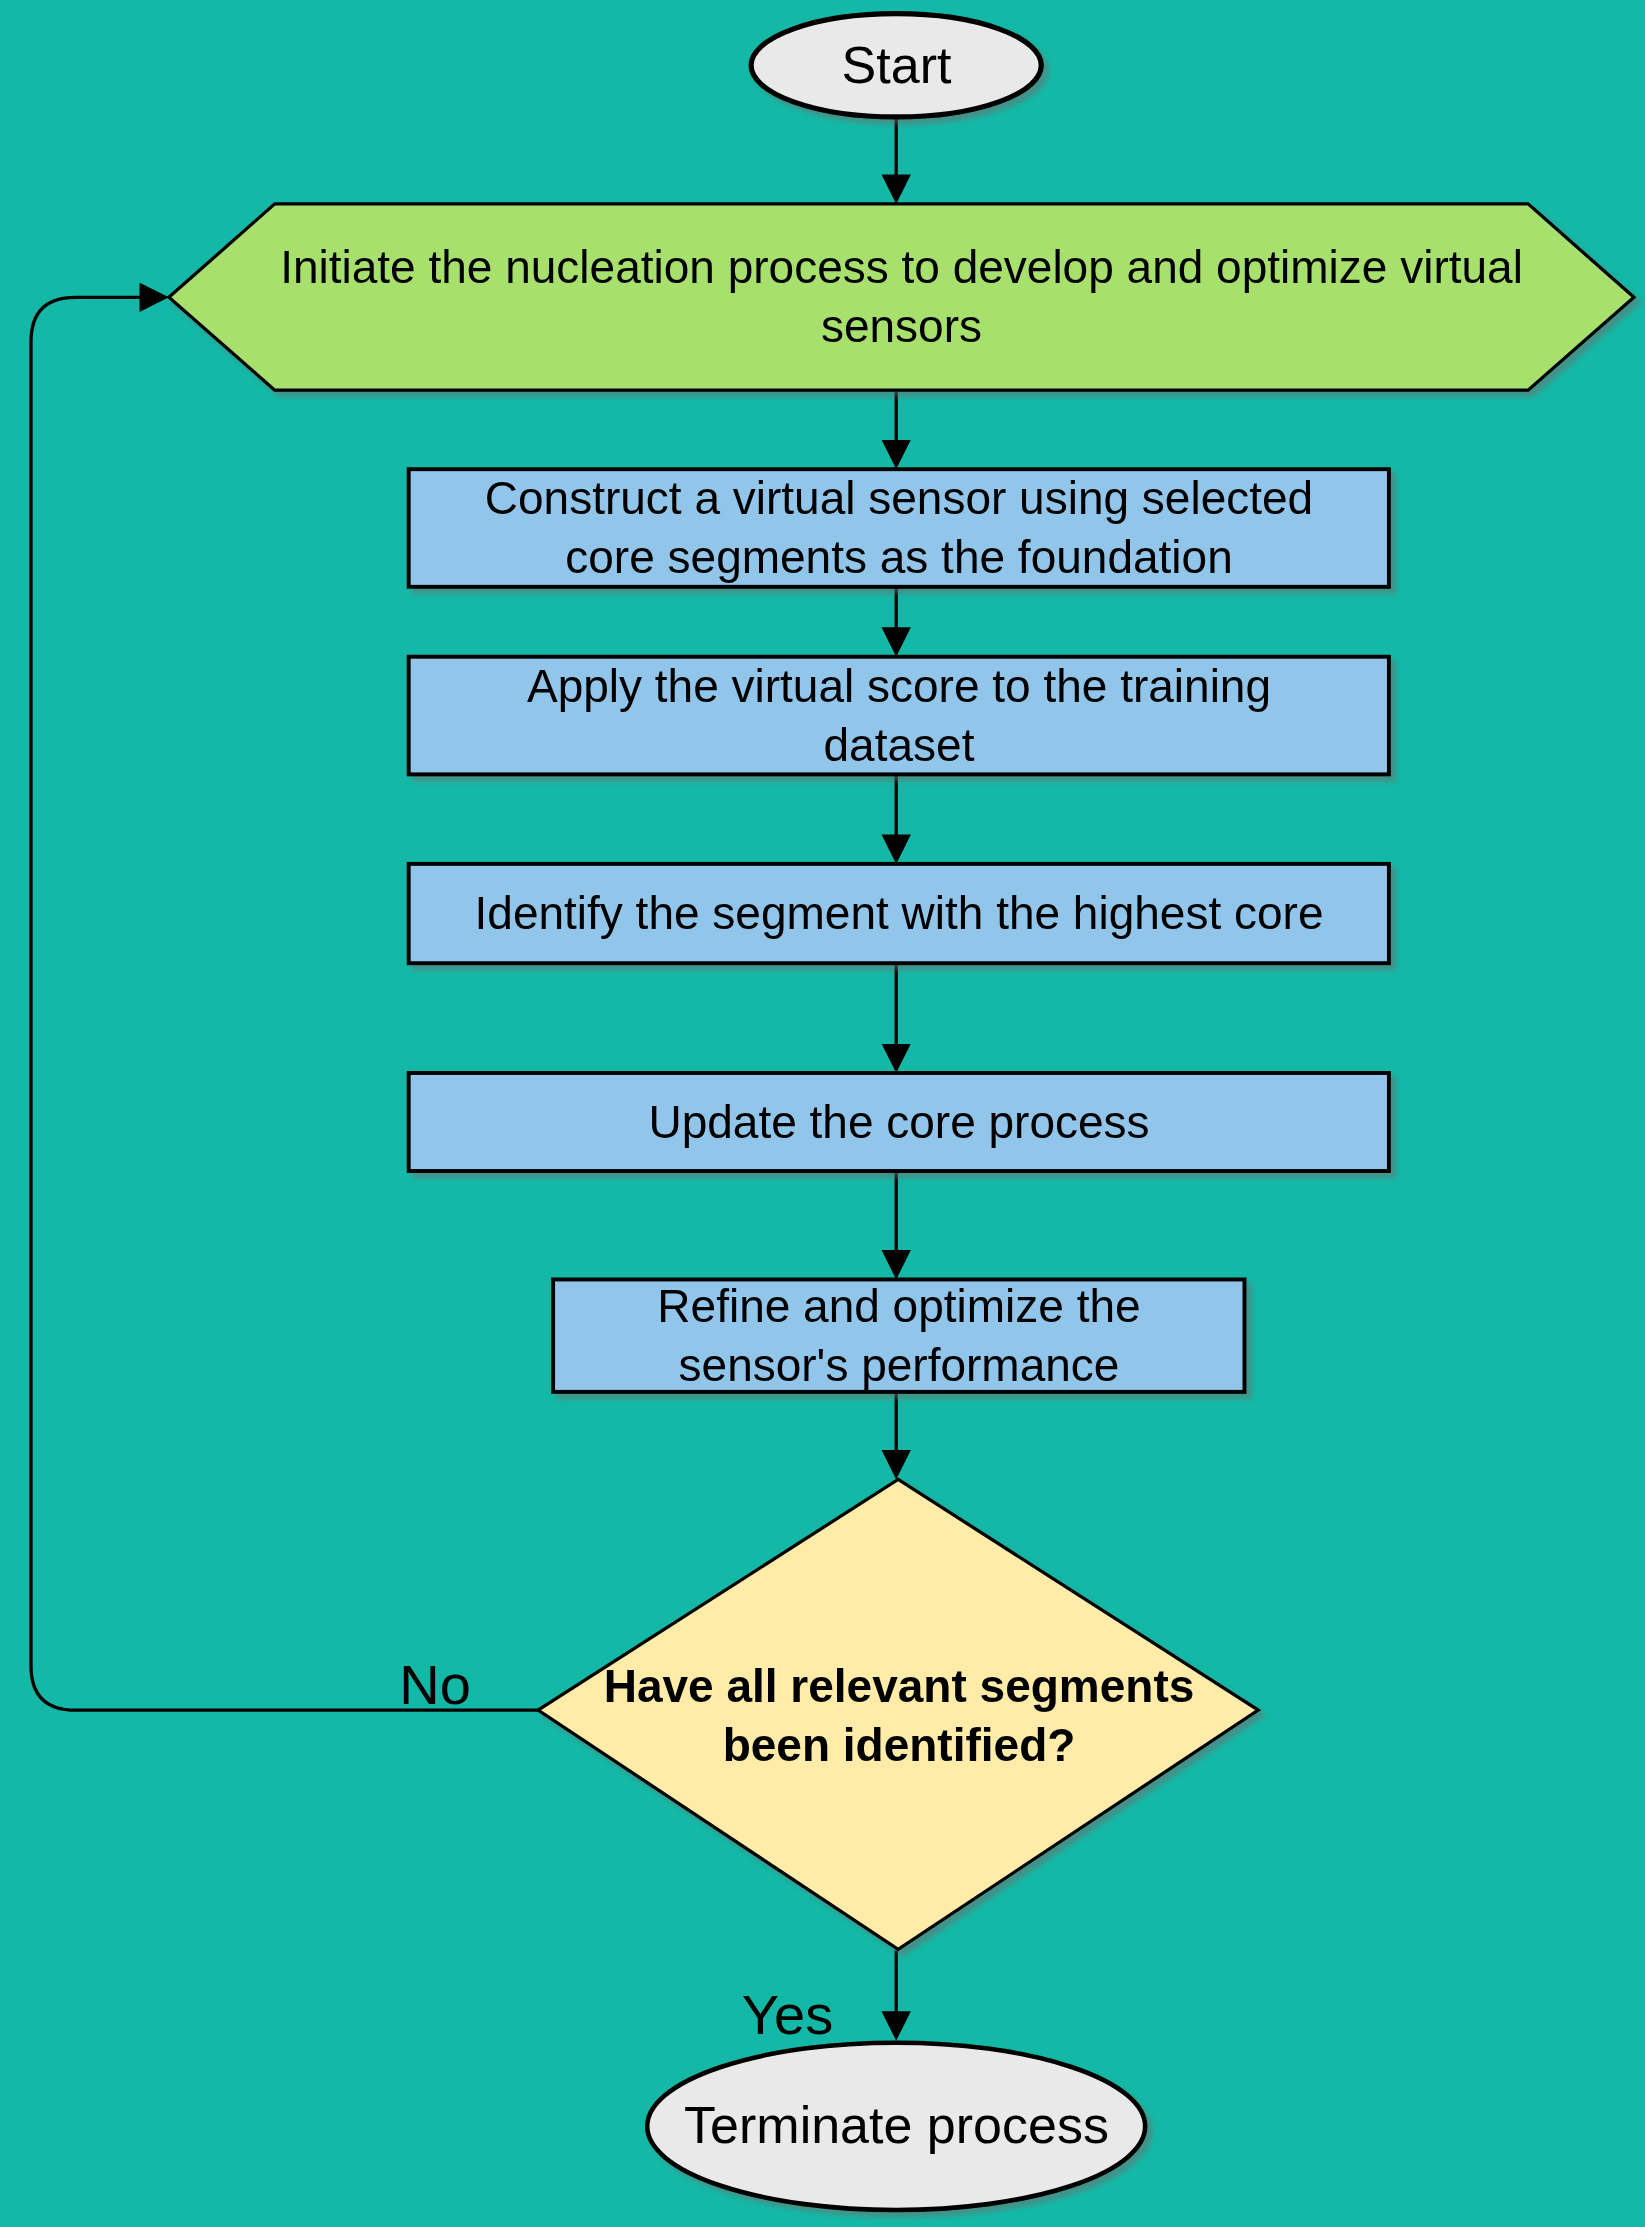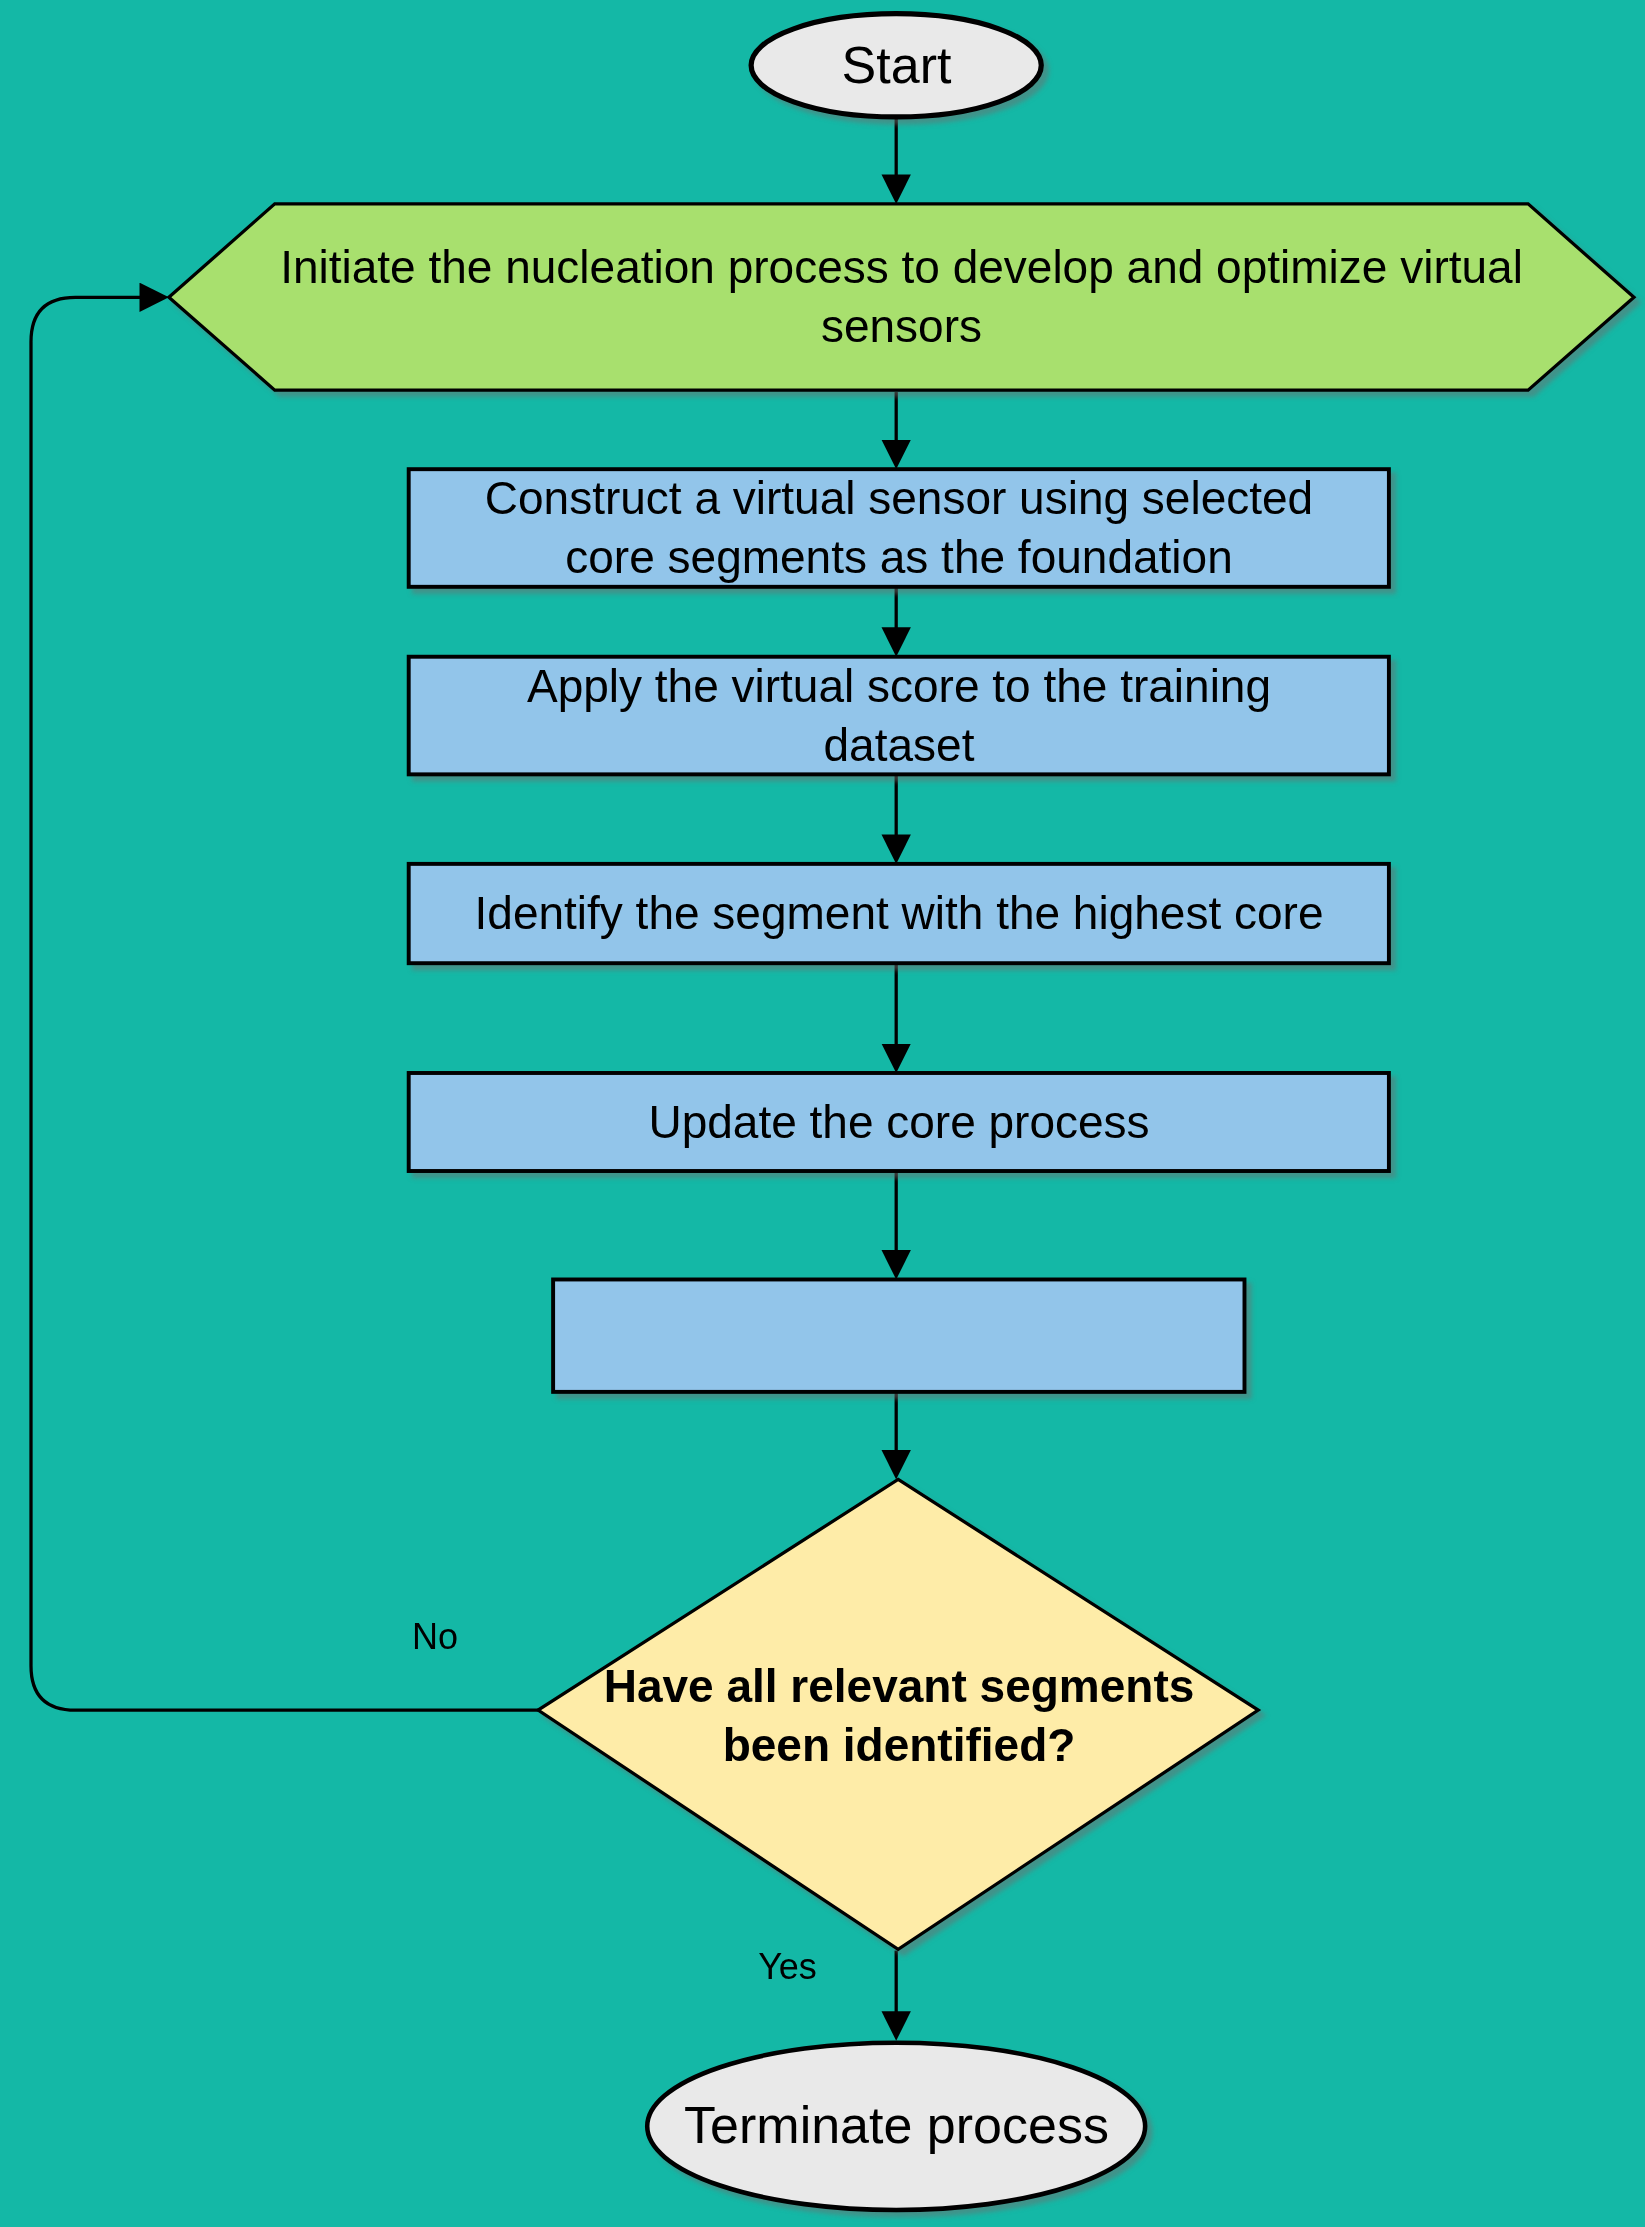--- a/index.html
+++ b/index.html
@@ -20,21 +20,21 @@
     align-items:center;
     justify-content:center;
     text-align:center;
     white-space:pre-line;
     color:#000;
     line-height:1.28;
     font-family:"Liberation Sans", sans-serif;
   }
   .lbl-node{font-size:46px;}
   .lbl-oval{font-size:52px;}
-  .lbl-edge{font-size:36px;font-weight:400;}
+  .lbl-edge{font-size:56px;font-weight:400;margin-top:47px;}
 </style>
 </head>
 <body>
 
 <div id="canvas">
 
   <svg id="flow-svg" width="1646" height="2227" viewBox="0 0 2518 3408">
     <defs>
       <marker id="arrow" viewBox="0 0 9 9" refX="7" refY="4.5" markerWidth="9" markerHeight="9" orient="auto">
         <path d="M0,0 L9,4.5 L0,9 Z" fill="#000"></path>
@@ -78,20 +78,22 @@
   <div class="lbl lbl-node" style="left:409px;top:469px;width:980px;height:118px;">Construct a virtual sensor using selected
 core segments as the foundation</div>
 
   <div class="lbl lbl-node" style="left:409px;top:657px;width:980px;height:118px;">Apply the virtual score to the training
 dataset</div>
 
   <div class="lbl lbl-node" style="left:409px;top:864px;width:980px;height:99px;">Identify the segment with the highest core</div>
 
   <div class="lbl lbl-node" style="left:409px;top:1073px;width:980px;height:98px;">Update the core process</div>
 
+  <div class="lbl lbl-node" style="left:553px;top:1280px;width:692px;height:112px;">Refine and optimize the
+sensor's performance</div>
 
   <div class="lbl lbl-node" style="left:538px;top:1480px;width:722px;height:471px;font-weight:bold;">Have all relevant segments
 been identified?</div>
 
   <div class="lbl lbl-oval" style="left:647px;top:2041px;width:499px;height:169px;">Terminate process</div>
 
   <div class="lbl lbl-edge" style="left:363px;top:1605px;width:144px;height:65px;">No</div>
 
   <div class="lbl lbl-edge" style="left:709px;top:1935px;width:157px;height:65px;">Yes</div>
 

